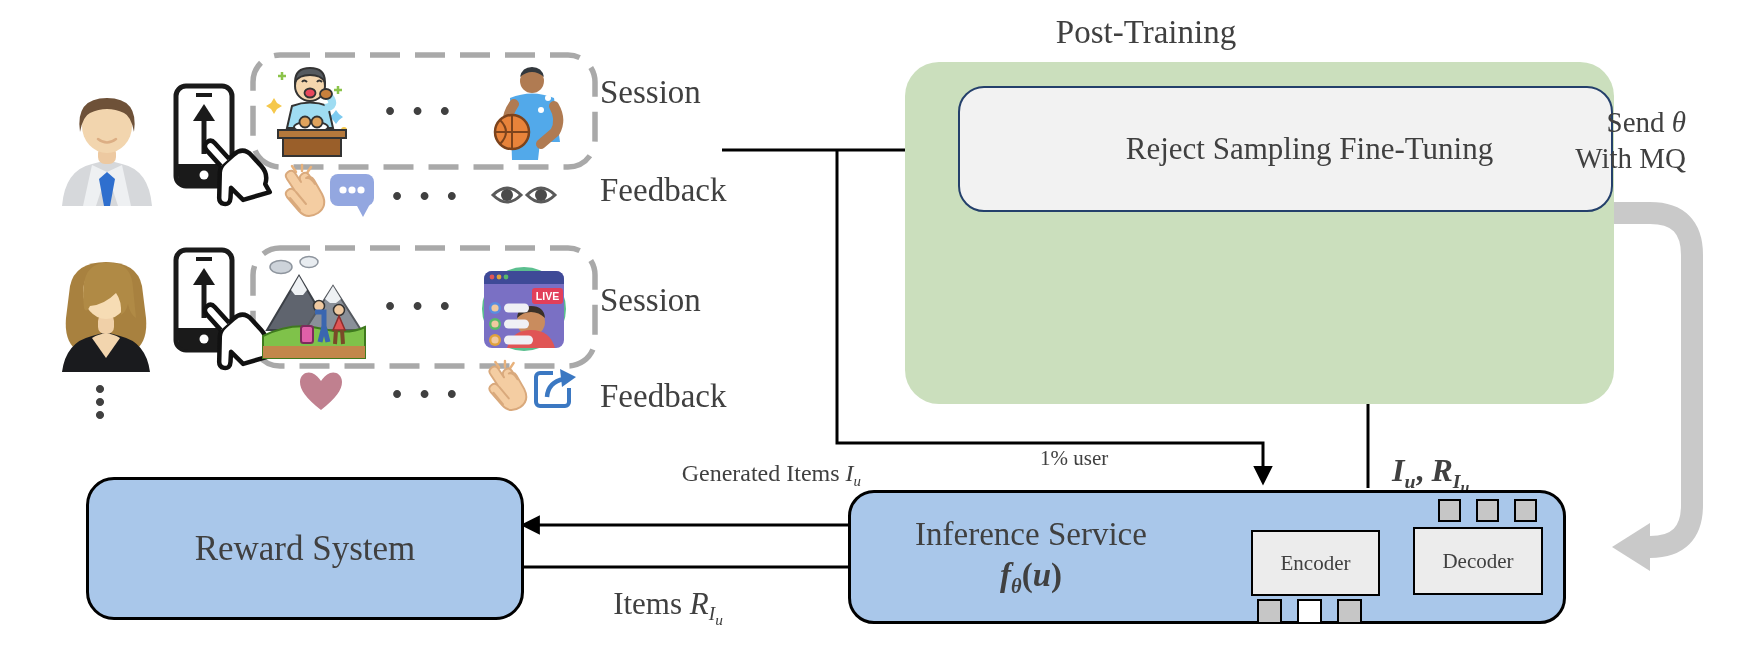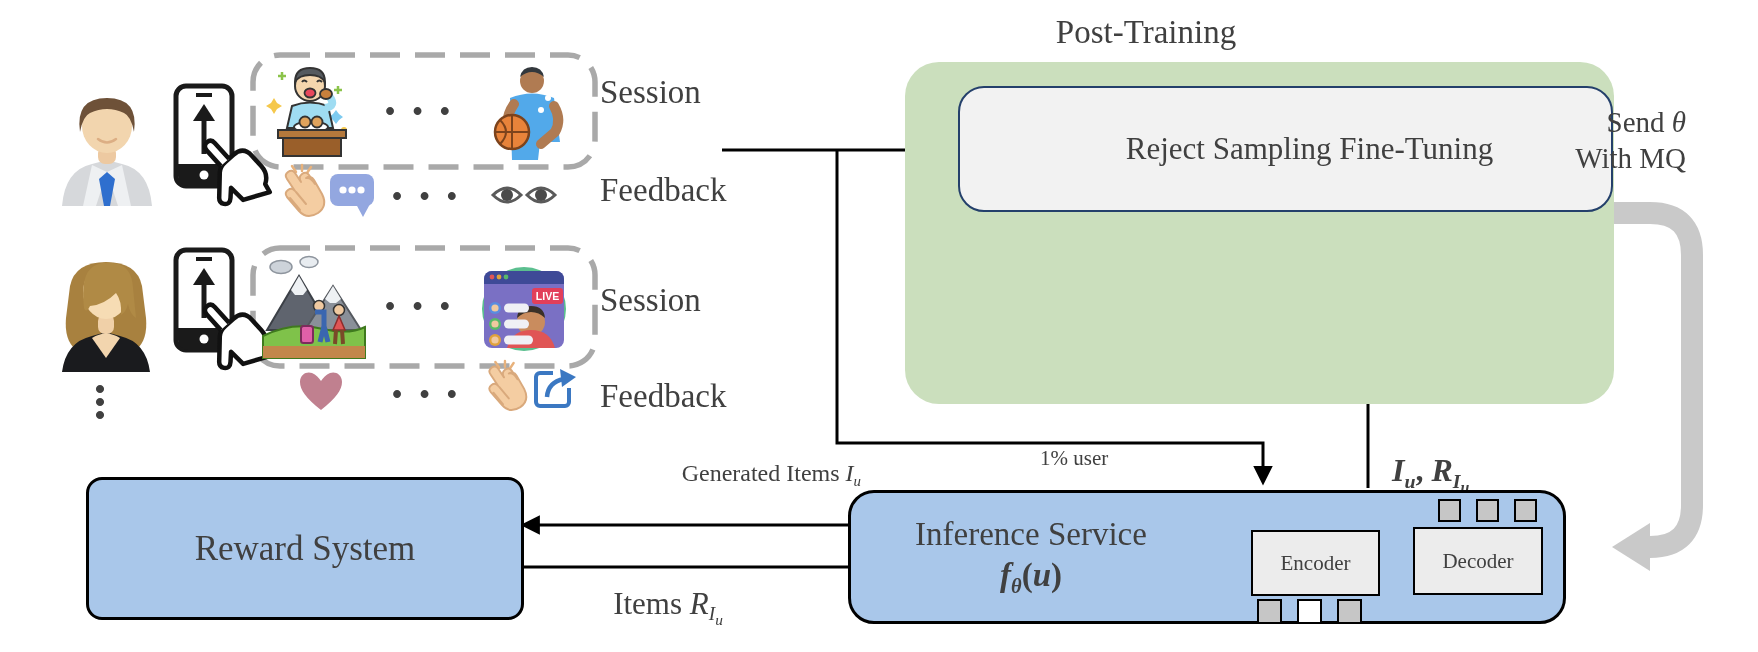--- a/index.html
+++ b/index.html
@@ -18,21 +18,21 @@
     left:905px;top:62px;width:709px;height:342px;border-radius:34px;
     background:#cbdfbd;
   }
   .pt-inner{
     position:absolute;left:53px;width:603px;height:122px;border-radius:26px;
     background:#f2f2f2;border:2.5px solid #24406b;
     display:flex;align-items:center;justify-content:center;
     font-size:31px;
   }
   .blue-box{
-    background:#a9c7ea;border:3px solid #000;border-radius:16px;
+    background:#a9c7ea;border:3px solid #000;border-radius:28px;
     display:flex;align-items:center;justify-content:center;
   }
   .coder-box{
     position:absolute;background:#ececec;border:2.5px solid #000;
     display:flex;align-items:center;justify-content:center;font-size:21px;
   }
   .sq{position:absolute;width:21px;height:21px;border:2.5px solid #000;background:#c6c6c6;}
   .sq.white{background:#ffffff;}
   .dots-h{font-size:29px;font-weight:bold;letter-spacing:5px;text-align:center;}
   .vdots{display:flex;flex-direction:column;align-items:center;line-height:13px;font-size:30px;font-weight:bold;}

